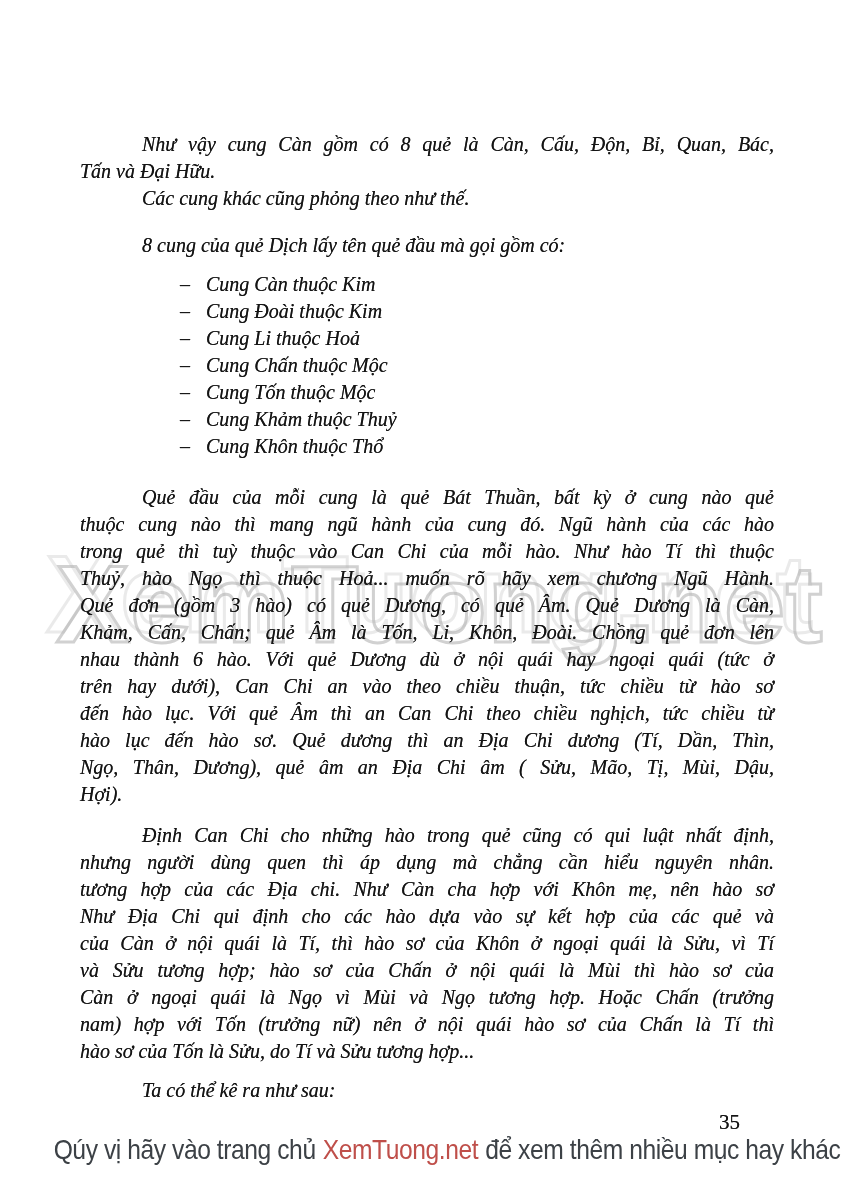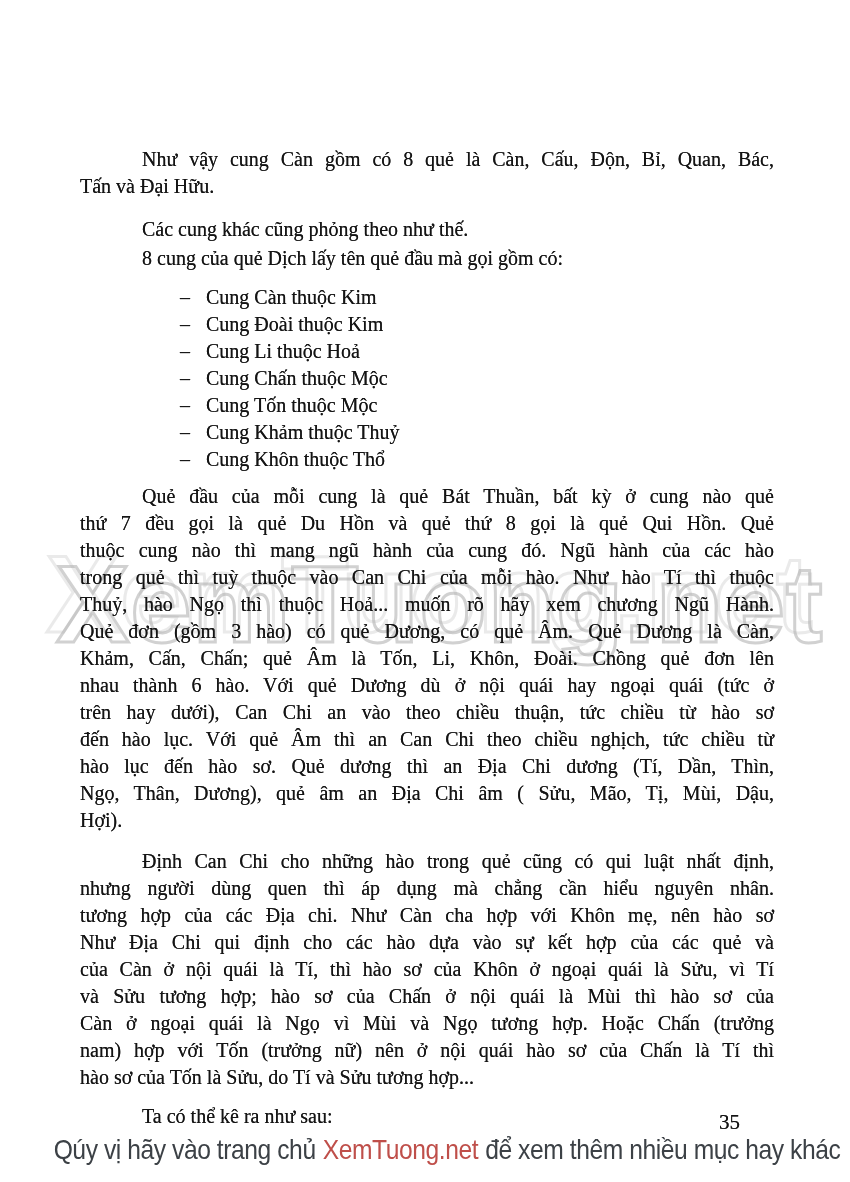--- a/index.html
+++ b/index.html
@@ -26,41 +26,42 @@
   }
   #wm-back{
     left:46px;top:530px;
     -webkit-text-stroke-color:rgba(200,200,200,0.38);
   }
   #wm-front{ left:56px; top:540px; }
 
   
   .page-body{
     position:absolute;
-    left:80px; top:146px;
+    left:80px; top:131px;
     width:694px;
     z-index:2;
+    font-style:italic;
   }
   .para{ margin:0; }
   .line{
     font-size:20px;
     line-height:27px;
     text-align:left;
     text-shadow:0 0 0.6px rgba(0,0,0,0.75); 
   }
   .line.just{
     text-align:justify;
     text-align-last:justify;
   }
   .line.first{ padding-left:62px; }
 
-  #blk-p2{ margin-top:16px; }
-  #blk-p3{ margin-top:2px; }
+  #blk-p2{ margin-top:0; }
+  #blk-p3{ margin-top:20px; }
   #blk-list{ margin-top:12px; }
-  #blk-p4{ margin-top:10px; }
+  #blk-p4{ margin-top:24px; }
   #blk-p5{ margin-top:14px; }
   #blk-p6{ margin-top:12px; }
 
   .list-row{
     padding-left:100px;
     font-size:20px;
     line-height:27px;
     text-shadow:0 0 0.6px rgba(0,0,0,0.75);
   }
   .dash{ display:inline-block; width:26px; }
@@ -118,21 +119,20 @@
       <div class="list-row"><span class="dash">–</span><span>Cung Càn thuộc Kim</span></div>
       <div class="list-row"><span class="dash">–</span><span>Cung Đoài thuộc Kim</span></div>
       <div class="list-row"><span class="dash">–</span><span>Cung Li thuộc Hoả</span></div>
       <div class="list-row"><span class="dash">–</span><span>Cung Chấn thuộc Mộc</span></div>
       <div class="list-row"><span class="dash">–</span><span>Cung Tốn thuộc Mộc</span></div>
       <div class="list-row"><span class="dash">–</span><span>Cung Khảm thuộc Thuỷ</span></div>
       <div class="list-row"><span class="dash">–</span><span>Cung Khôn thuộc Thổ</span></div>
     </div>
     <div class="para" id="blk-p4">
       <div class="line first just">Quẻ đầu của mỗi cung là quẻ Bát Thuần, bất kỳ ở cung nào quẻ</div>
-      <div class="line just">thứ 7 đều gọi là quẻ Du Hồn và quẻ thứ 8 gọi là quẻ Qui Hồn. Quẻ</div>
       <div class="line just">thuộc cung nào thì mang ngũ hành của cung đó. Ngũ hành của các hào</div>
       <div class="line just">trong quẻ thì tuỳ thuộc vào Can Chi của mỗi hào. Như hào Tí thì thuộc</div>
       <div class="line just">Thuỷ, hào Ngọ thì thuộc Hoả... muốn rõ hãy xem chương Ngũ Hành.</div>
       <div class="line just">Quẻ đơn (gồm 3 hào) có quẻ Dương, có quẻ Âm. Quẻ Dương là Càn,</div>
       <div class="line just">Khảm, Cấn, Chấn; quẻ Âm là Tốn, Li, Khôn, Đoài. Chồng quẻ đơn lên</div>
       <div class="line just">nhau thành 6 hào. Với quẻ Dương dù ở nội quái hay ngoại quái (tức ở</div>
       <div class="line just">trên hay dưới), Can Chi an vào theo chiều thuận, tức chiều từ hào sơ</div>
       <div class="line just">đến hào lục. Với quẻ Âm thì an Can Chi theo chiều nghịch, tức chiều từ</div>
       <div class="line just">hào lục đến hào sơ. Quẻ dương thì an Địa Chi dương (Tí, Dần, Thìn,</div>
       <div class="line just">Ngọ, Thân, Dương), quẻ âm an Địa Chi âm ( Sửu, Mão, Tị, Mùi, Dậu,</div>

